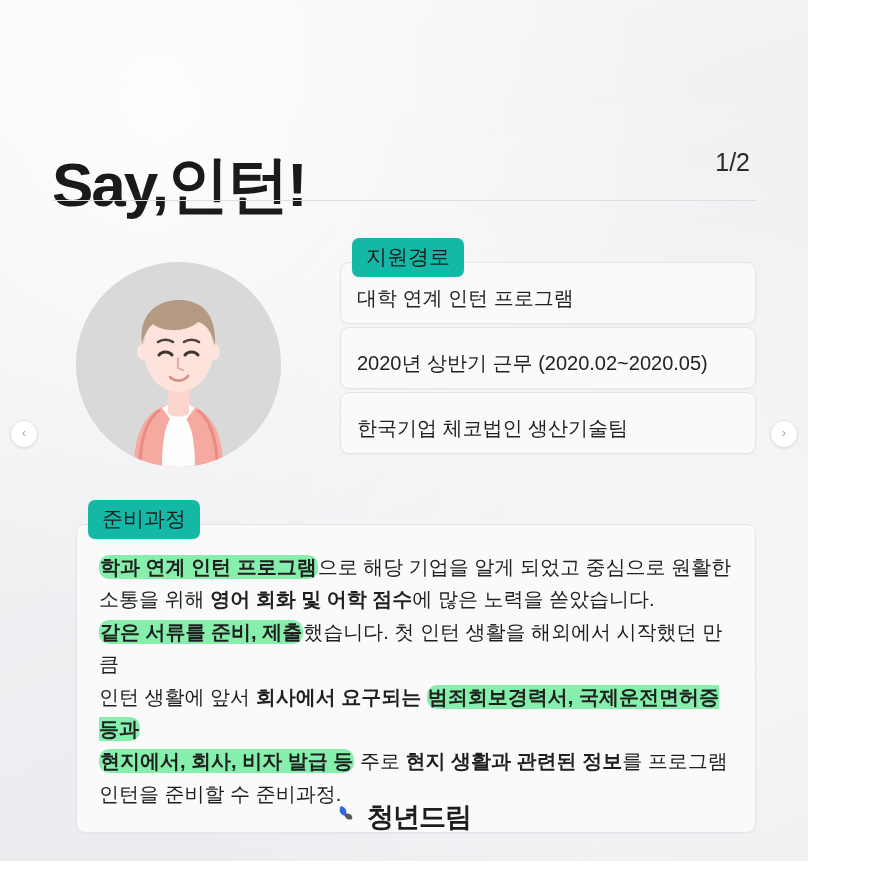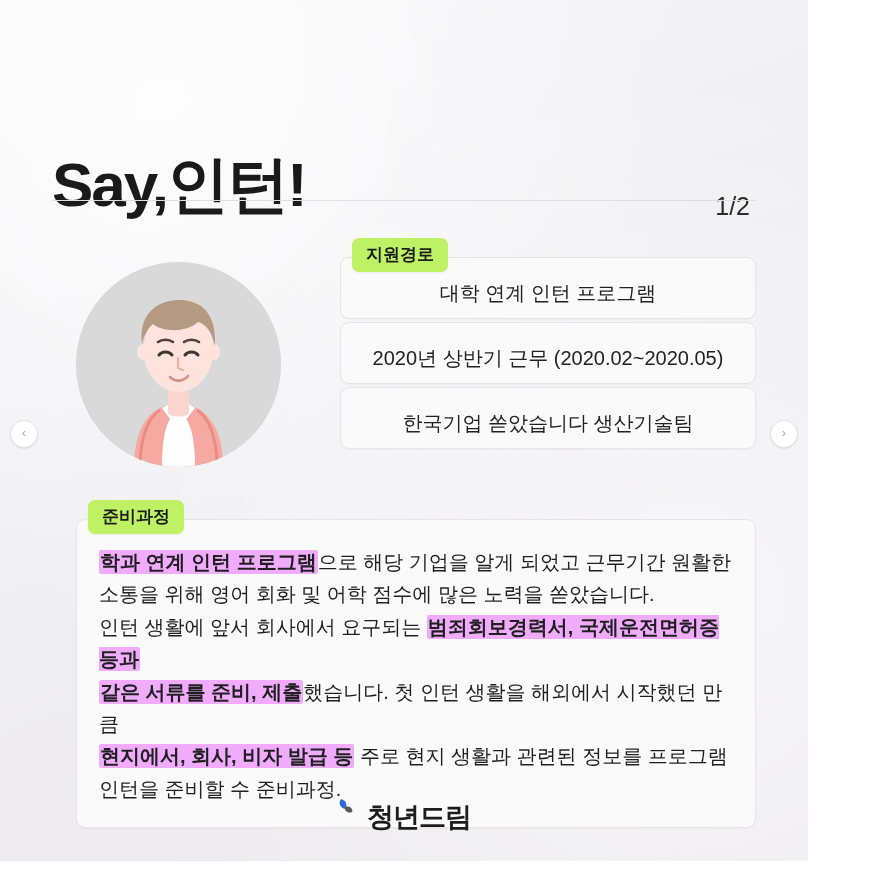--- a/index.html
+++ b/index.html
@@ -58,21 +58,20 @@
     line-height: 1;
     white-space: nowrap;
   }
   .page-count {
     position: absolute;
     right: 58px;
     top: 148px;
     font-size: 25px;
     font-weight: 500;
     color: #2b2b2b;
-    margin-top: 44px;
   }
   .divider {
     position: absolute;
     left: 52px;
     right: 52px;
     top: 200px;
     height: 1px;
     background: #e0dee3;
   }
 
@@ -91,42 +90,41 @@
 
   
   .info-block {
     position: absolute;
     left: 340px;
     right: 52px;
   }
   .info-row { position: relative; margin-bottom: 18px; }
   .chip {
     display: inline-block;
-    background: #bef264;
+    background: #14b8a6;
     border-radius: 7px;
     padding: 5px 14px 6px 14px;
-    font-size: 17px;
-    font-weight: 700;
+    font-size: 21px;
+    font-weight: 400;
     color: #1d1d1d;
     box-shadow: 0 1px 2px rgba(0,0,0,0.06);
     position: relative;
     z-index: 3;
     margin-left: 12px;
   }
   .field {
     margin-top: -15px;
     background: #fafafa;
     border: 1px solid #e6e4e8;
     border-radius: 9px;
     padding: 22px 16px 12px 16px;
     font-size: 20px;
     color: #222222;
     box-shadow: 0 1px 2px rgba(0,0,0,0.03);
     line-height: 1.3;
-    text-align: center;
   }
 
   
   .prep-block {
     position: absolute;
     left: 76px;
     right: 52px;
     top: 500px;
   }
   .prep-body {
@@ -134,26 +132,26 @@
     background: #fafafa;
     border: 1px solid #e6e4e8;
     border-radius: 9px;
     padding: 26px 22px 22px 22px;
     font-size: 20px;
     line-height: 1.62;
     color: #1f1f1f;
     box-shadow: 0 1px 2px rgba(0,0,0,0.03);
   }
   .hl {
-    background: #f0abfc;
+    background: #86efac;
     font-weight: 700;
-    border-radius: 2px;
+    border-radius: 10px;
     padding: 1px 1px;
   }
-  .bold { font-weight: 400; }
+  .bold { font-weight: 700; }
 
   
   .arrow {
     position: absolute;
     top: 420px;
     width: 26px;
     height: 26px;
     border-radius: 50%;
     background: #ffffff;
     border: 1px solid #e3e1e5;
@@ -171,21 +169,21 @@
   
   .footer {
     position: absolute;
     left: 0;
     right: 0;
     bottom: 38px;
     text-align: center;
   }
   .logo {
     display: inline-flex;
-    align-items: flex-start;
+    align-items: center;
     gap: 12px;
     font-size: 27px;
     font-weight: 700;
     color: #1d1d1d;
     letter-spacing: -1px;
   }
   .logo-mark {
     width: 18px;
     height: 22px;
     position: relative;
@@ -257,32 +255,32 @@
       <div class="info-row">
         <span class="chip">지원경로</span>
         <div class="field">대학 연계 인턴 프로그램</div>
       </div>
 
       <div class="info-row">
         <div class="field">2020년 상반기 근무 (2020.02~2020.05)</div>
       </div>
 
       <div class="info-row">
-        <div class="field">한국기업 쏟았습니다 생산기술팀</div>
+        <div class="field">한국기업 체코법인 생산기술팀</div>
       </div>
 
     </div>
 
     <div class="prep-block">
       <span class="chip">준비과정</span>
       <div class="prep-body" id="prep-body">
-          <div><span class="hl">학과 연계 인턴 프로그램</span><span>으로 해당 기업을 알게 되었고 근무기간 원활한</span></div>
+          <div><span class="hl">학과 연계 인턴 프로그램</span><span>으로 해당 기업을 알게 되었고 중심으로 원활한</span></div>
           <div><span>소통을 위해 </span><span class="bold">영어 회화 및 어학 점수</span><span>에 많은 노력을 쏟았습니다.</span></div>
+          <div><span class="hl">같은 서류를 준비, 제출</span><span>했습니다. 첫 인턴 생활을 해외에서 시작했던 만큼</span></div>
           <div><span>인턴 생활에 앞서 </span><span class="bold">회사에서 요구되는 </span><span class="hl">범죄회보경력서, 국제운전면허증 등과</span></div>
-          <div><span class="hl">같은 서류를 준비, 제출</span><span>했습니다. 첫 인턴 생활을 해외에서 시작했던 만큼</span></div>
           <div><span class="hl">현지에서, 회사, 비자 발급 등</span><span> 주로 </span><span class="bold">현지 생활과 관련된 정보</span><span>를 프로그램</span></div>
           <div><span>인턴을 준비할 수 준비과정.</span></div>
         </div>
     </div>
 
     <div class="arrow arrow-left">‹</div>
     <div class="arrow arrow-right">›</div>
 
     <div class="footer">
       <span class="logo">

